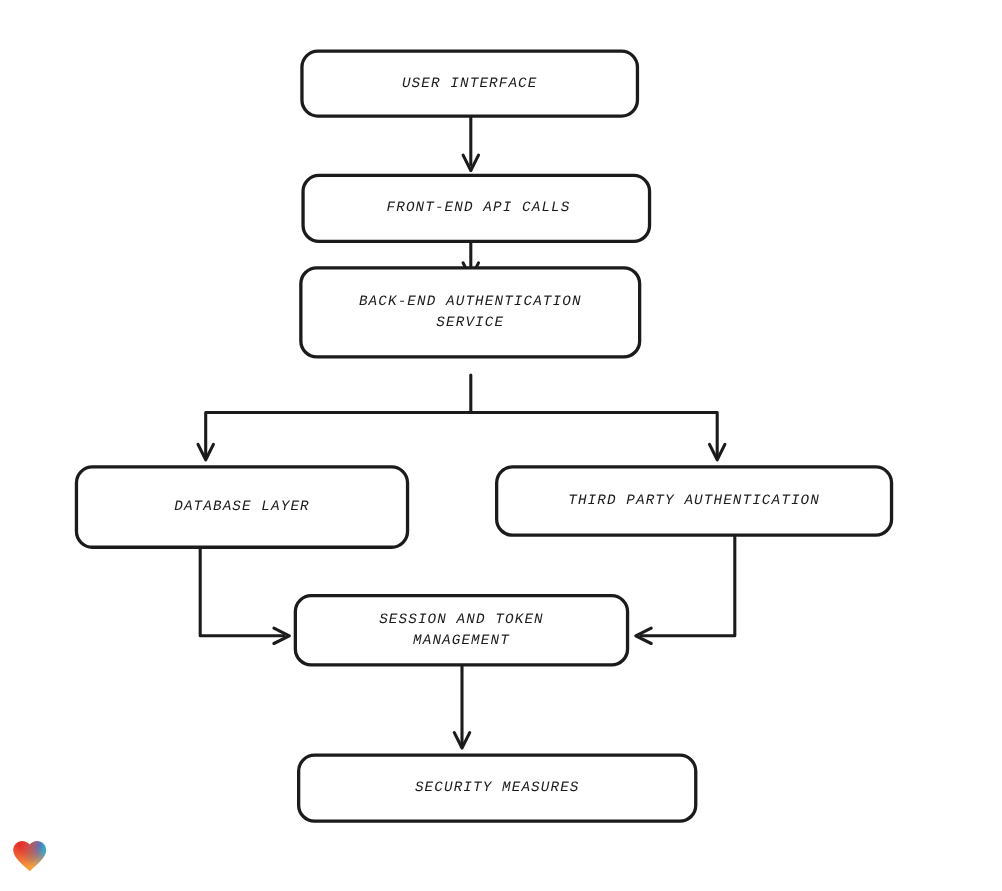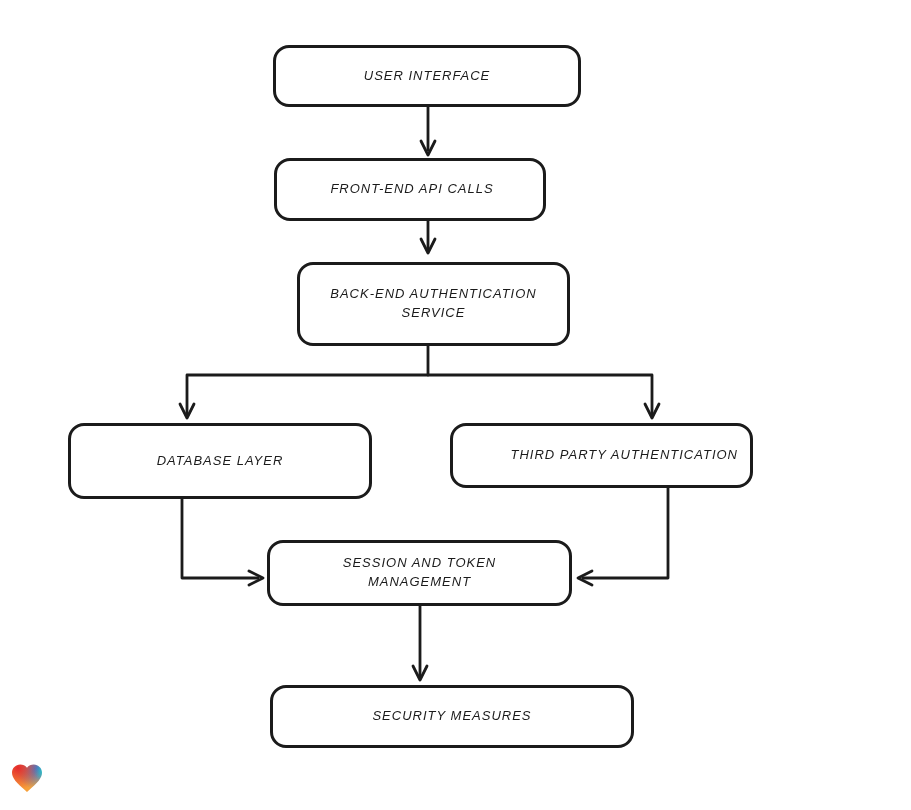--- a/index.html
+++ b/index.html
@@ -3,21 +3,21 @@
 <meta charset="utf-8">
 <title>Diagram</title>
 <style>
   html, body { margin: 0; padding: 0; }
   .canvas {
     position: relative;
     width: 911px;
     height: 810px;
     background: var(--bg, #ffffff);
     overflow: hidden;
-    font-family: Liberation Sans, sans-serif;
+    font-family: Liberation Mono, monospace;
   }
   .connectors {
     position: absolute;
     left: 0; top: 0;
     width: 911px; height: 810px;
     z-index: 1;
     pointer-events: none;
   }
   .edge {
     fill: none;
@@ -98,33 +98,33 @@
     <g>
       <path class="edge" d="M420 606 L420 676"></path>
       <path class="edge" d="M413 666 L420 680 L427 666"></path>
     </g>
   </svg>
 
   <div class="node" style="left:273px; top:45px; width:308px; height:62px;">
     <span class="label">USER INTERFACE</span>
   </div>
 
-  <div class="node" style="left:274px; top:158px; width:272px; height:63px;padding-left:16px;">
+  <div class="node" style="left:274px; top:158px; width:318px; height:63px;padding-left:16px;">
     <span class="label">FRONT-END API CALLS</span>
   </div>
 
-  <div class="node node-backend" style="left:272px; top:262px; width:273px; height:84px;margin-left:25px;">
+  <div class="node node-backend" style="left:272px; top:242px; width:311px; height:84px;">
     <span class="label">BACK-END AUTHENTICATION SERVICE</span>
   </div>
 
   <div class="node" style="left:68px; top:423px; width:304px; height:76px;">
     <span class="label">DATABASE LAYER</span>
   </div>
 
-  <div class="node" style="left:450px; top:423px; width:303px; height:65px;justify-content:flex-end;">
+  <div class="node" style="left:450px; top:423px; width:362px; height:65px;">
     <span class="label">THIRD PARTY AUTHENTICATION</span>
   </div>
 
   <div class="node node-session" style="left:267px; top:540px; width:305px; height:66px;">
     <span class="label">SESSION AND TOKEN MANAGEMENT</span>
   </div>
 
   <div class="node" style="left:270px; top:685px; width:364px; height:63px;">
     <span class="label">SECURITY MEASURES</span>
   </div>

